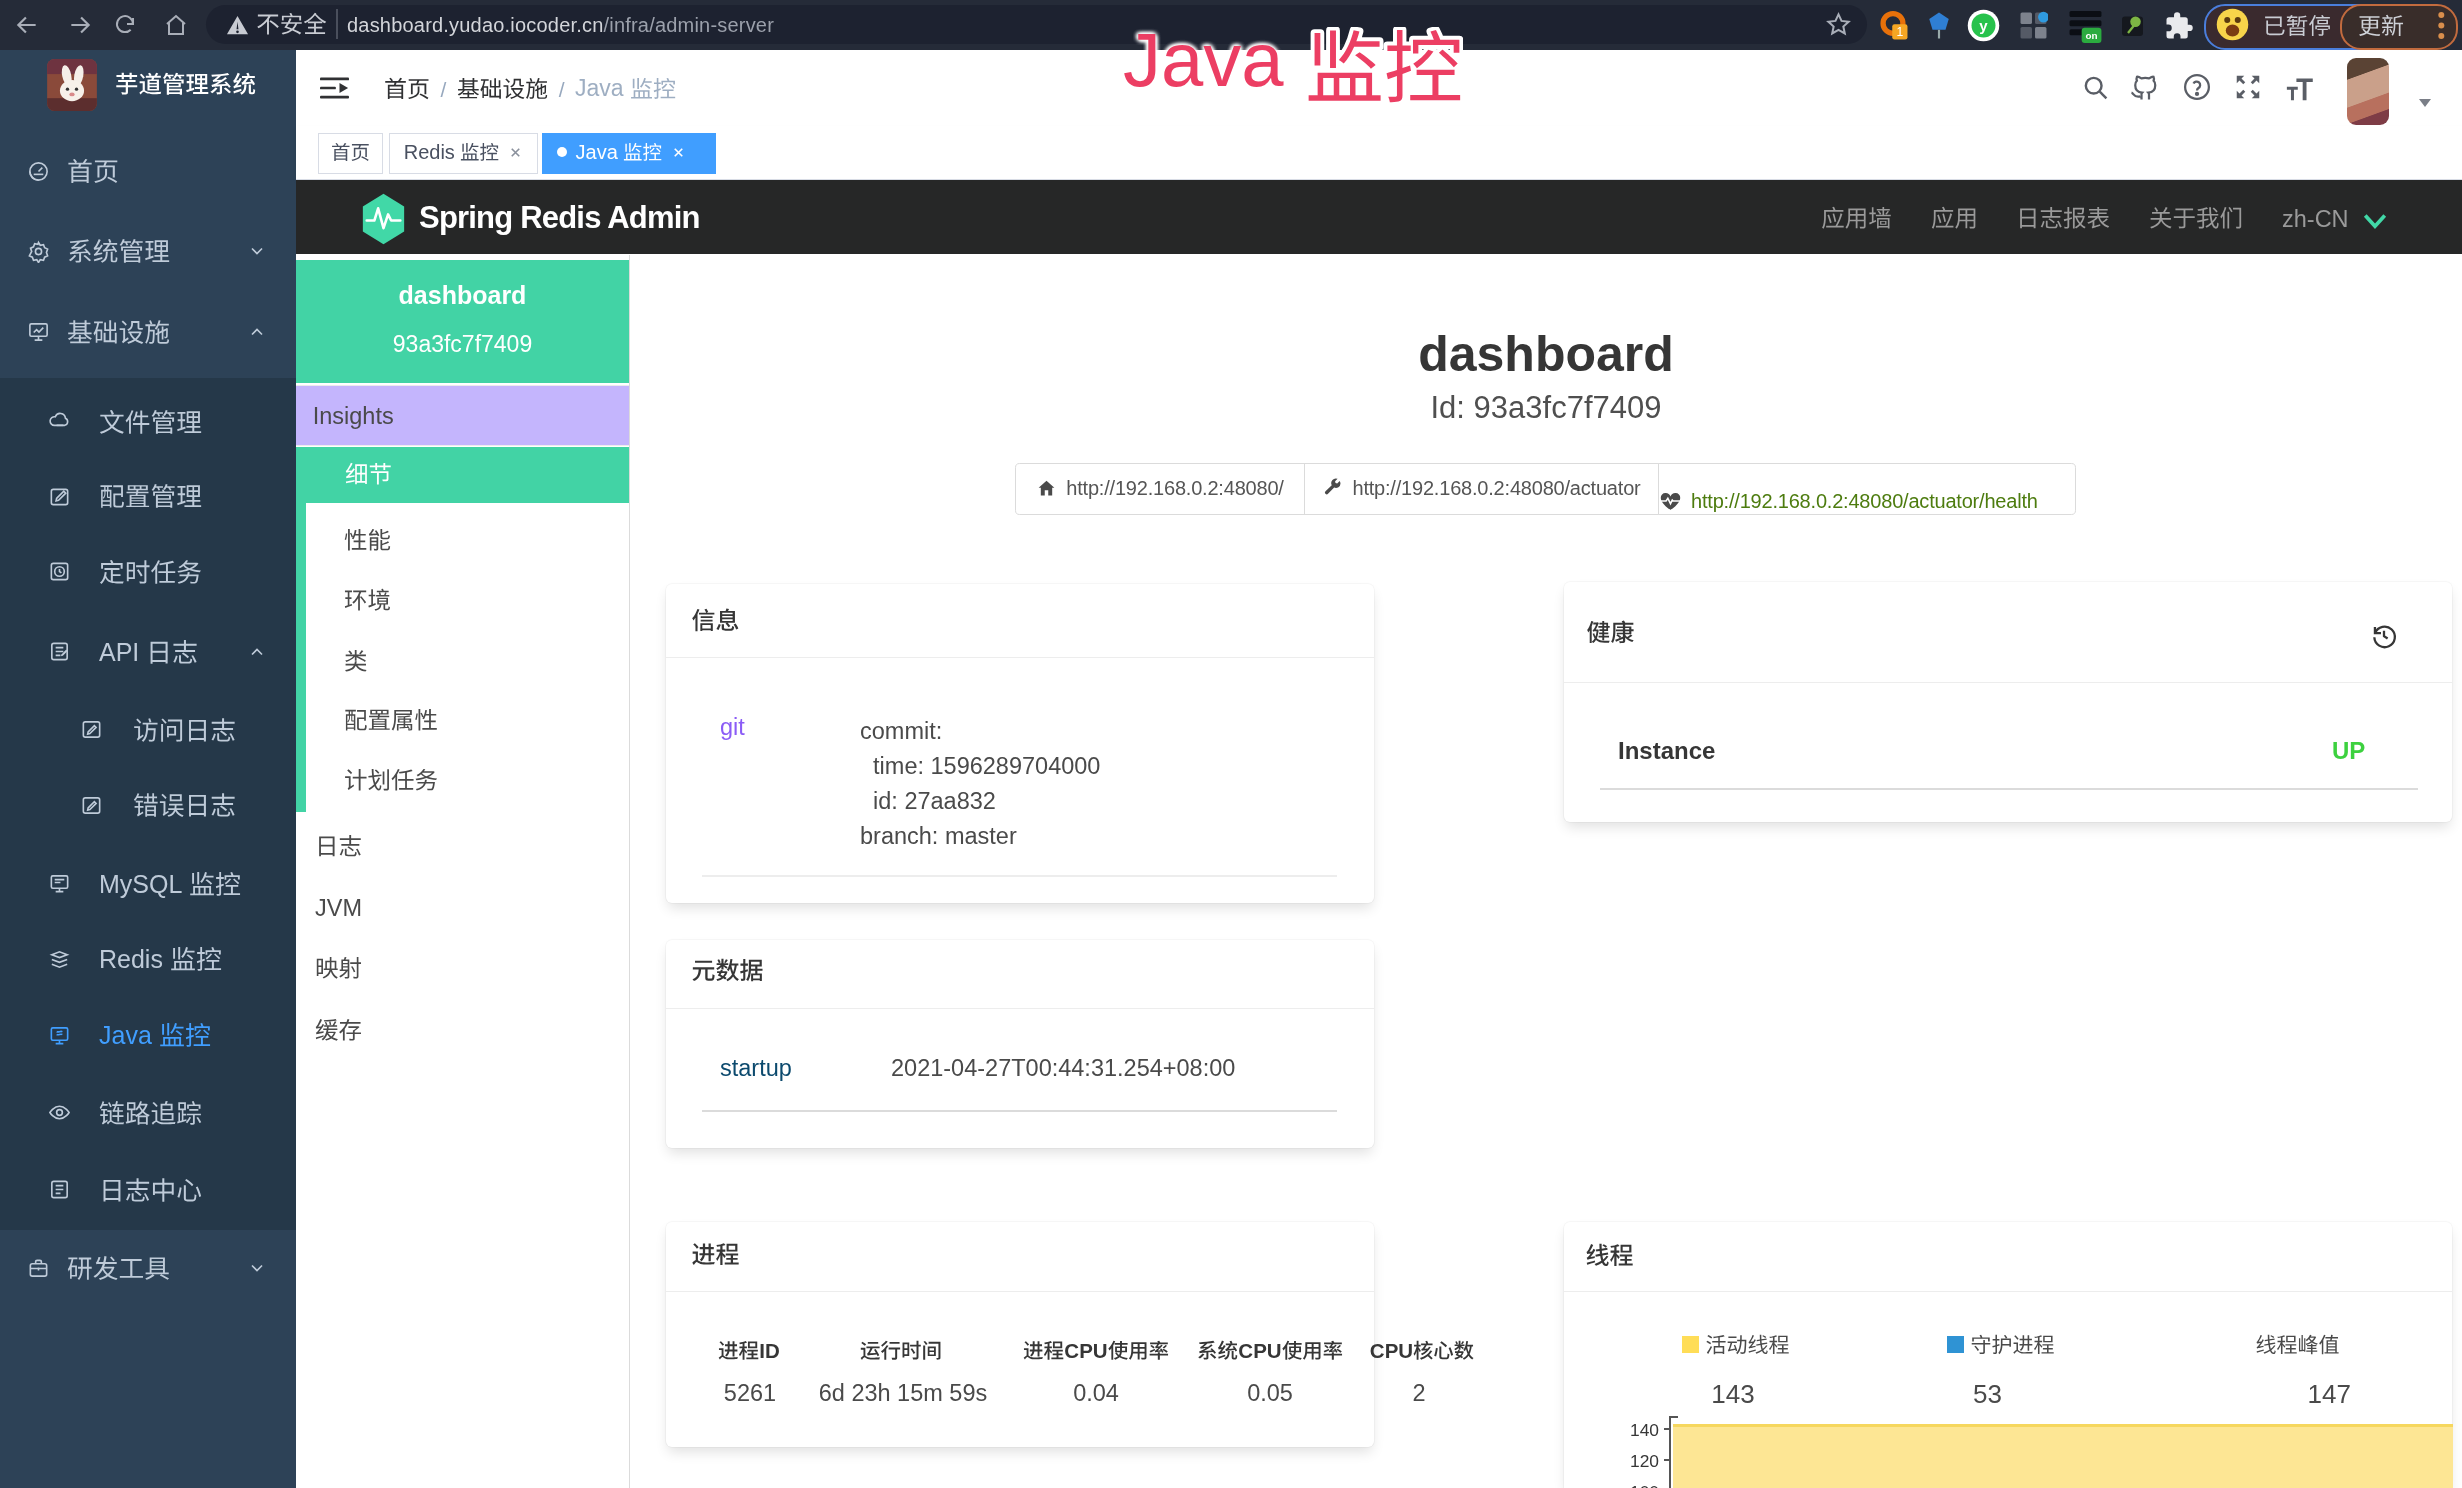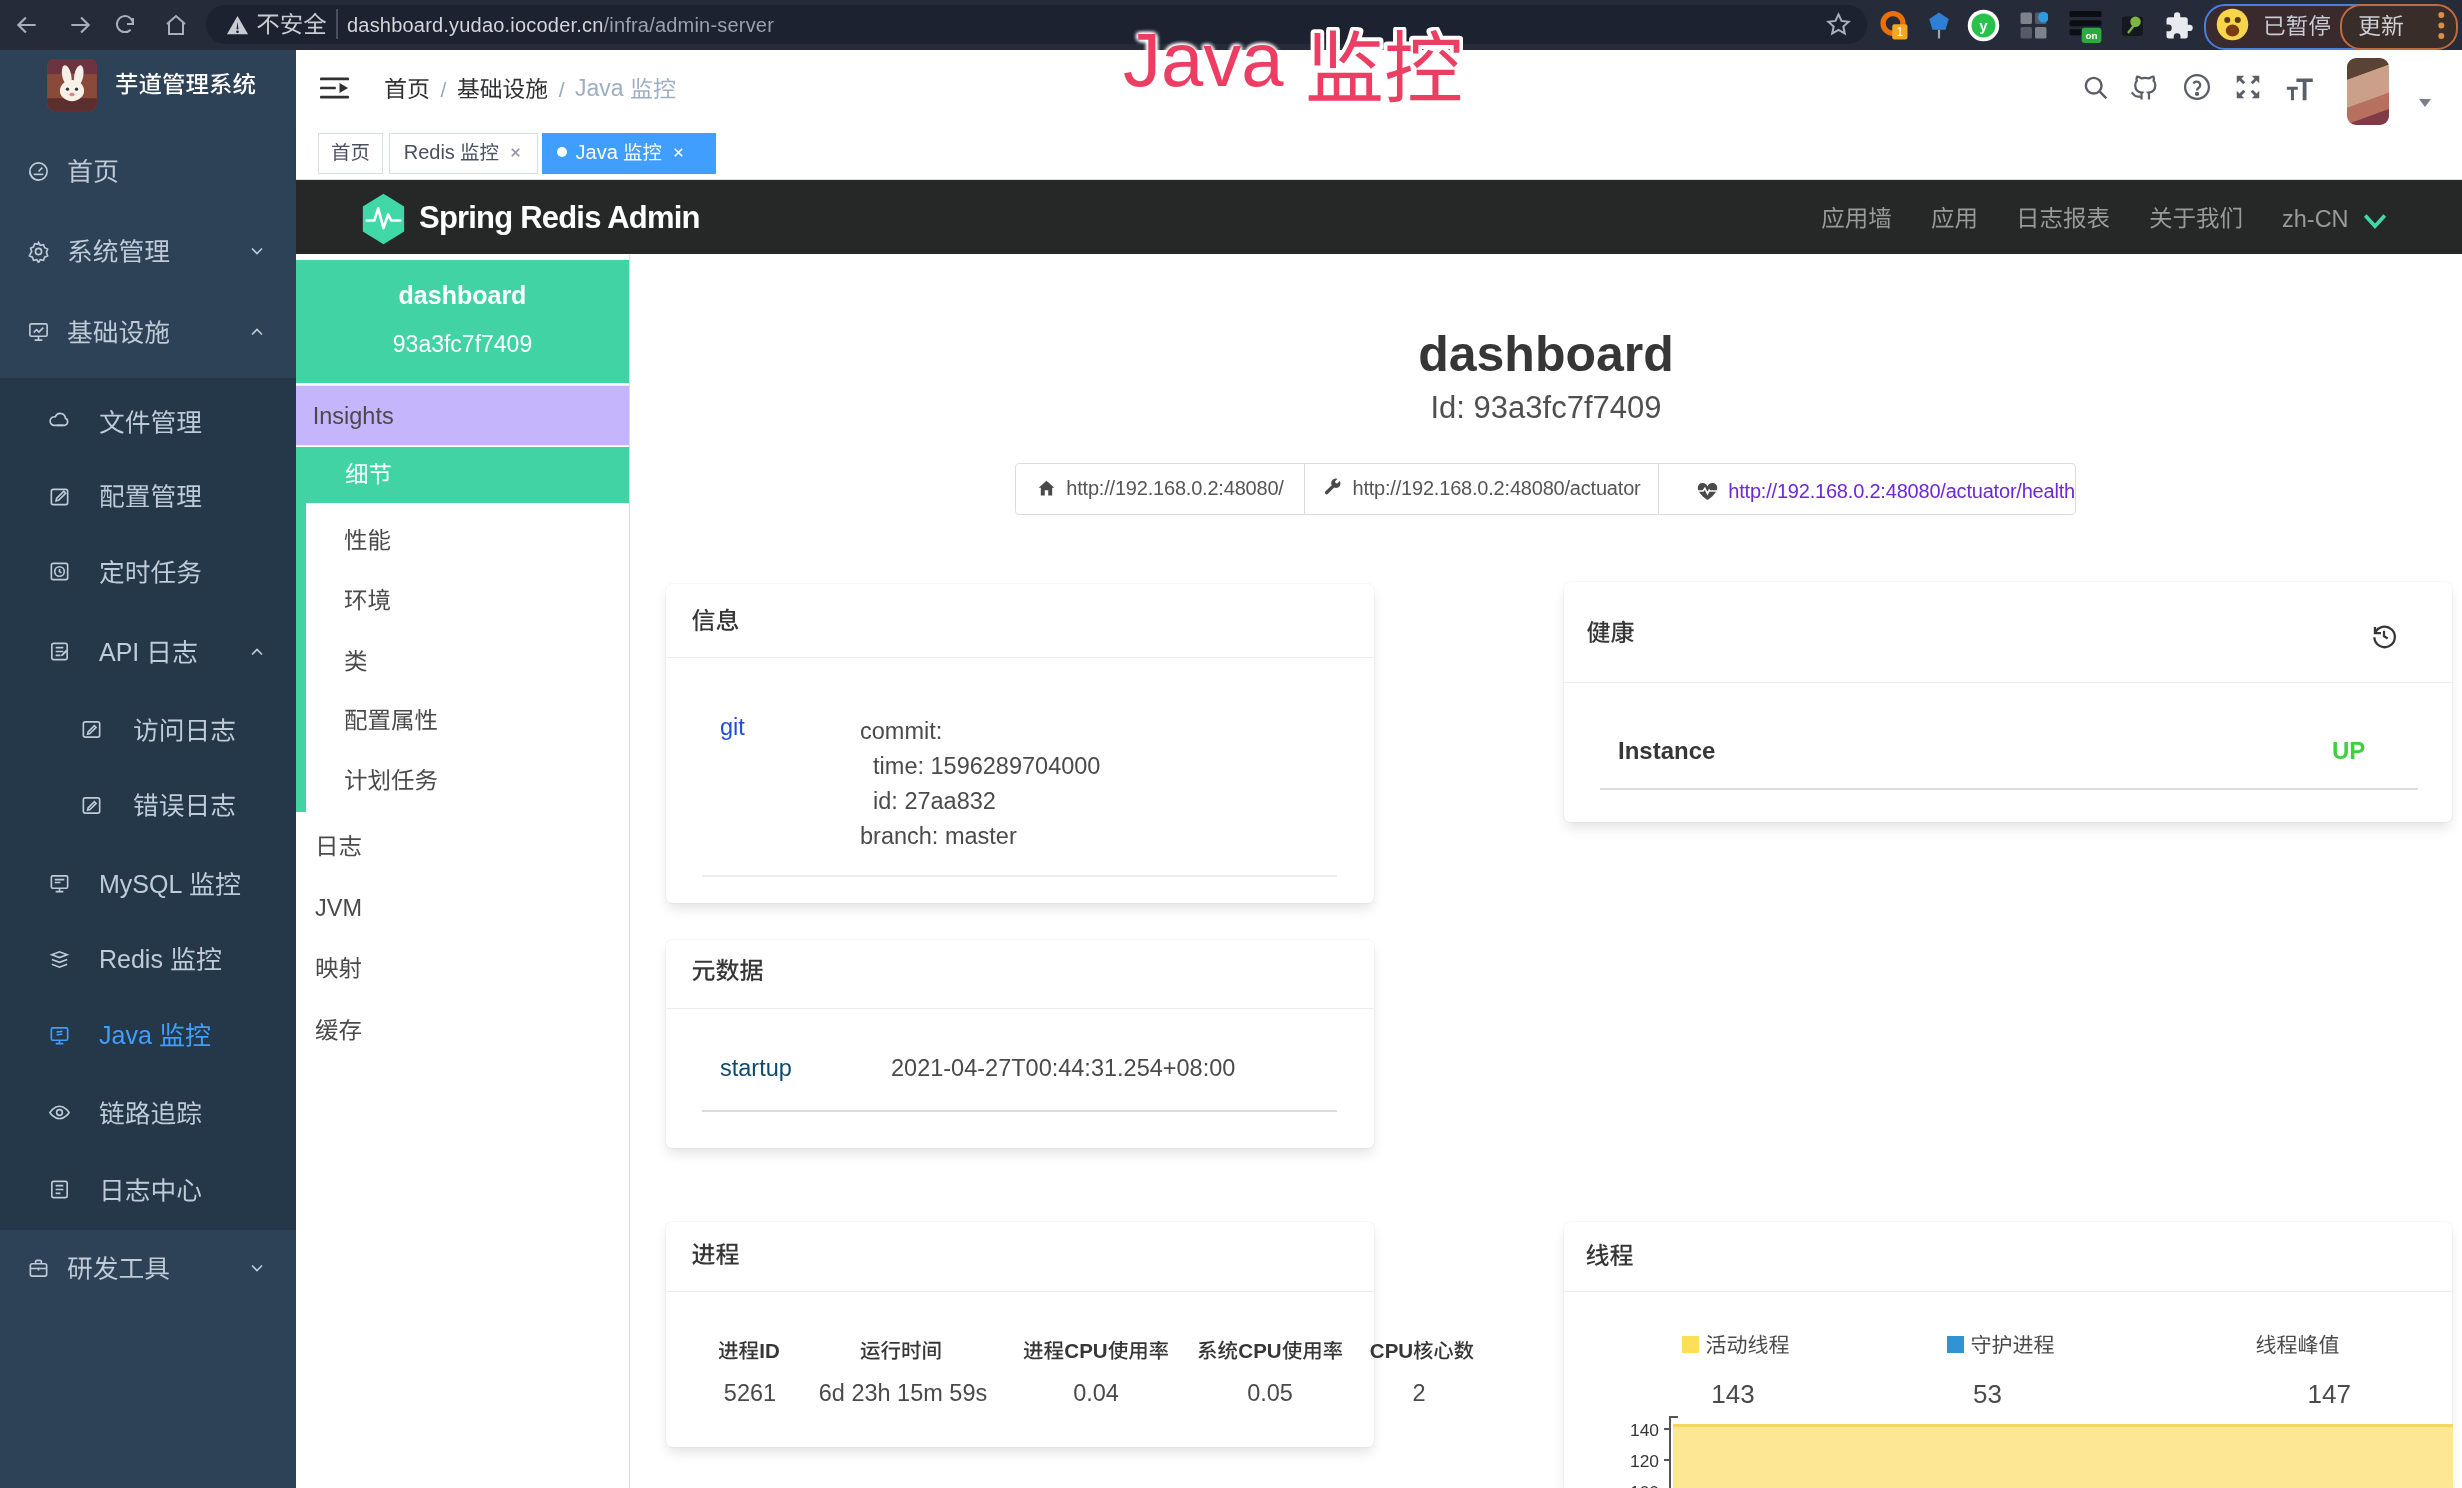--- a/index.html
+++ b/index.html
@@ -508,32 +508,32 @@
       </svg></div>
     <div style="position:absolute;left:630px;top:255px;width:1832px;height:1234px;background:#fff"></div>
     <div style="position:absolute;left:630px;top:329px;width:1832px;text-align:center;font-size:50px;font-weight:bold;color:#363636;line-height:50px">dashboard</div>
     <div style="position:absolute;left:630px;top:390px;width:1832px;text-align:center;font-size:31px;color:#4f4f4f">Id: 93a3fc7f7409</div>
     <div style="position:absolute;left:1015px;top:463px;width:290px;border-radius:4.6px 0 0 4.6px;height:52px;background:#fff;border:1.5px solid #dbdbdb;box-sizing:border-box;font-size:20px;color:#555;padding-top:13px;text-align:center;white-space:nowrap;letter-spacing:-0.2px"><svg width="21" height="21" viewBox="0 0 24 24" fill="#4a4a4a" style="vertical-align:-3.8px;margin-right:9px">
         <path d="M12 3l9 8h-2.5v9H14v-6h-4v6H5.5v-9H3z"></path>
       </svg>http://192.168.0.2:48080/</div>
     <div style="position:absolute;left:1304px;top:463px;width:356px;height:52px;background:#fff;border:1.5px solid #dbdbdb;box-sizing:border-box;font-size:20px;color:#555;padding-top:13px;text-align:center;white-space:nowrap;letter-spacing:-0.2px"><svg width="20" height="20" viewBox="0 0 24 24" fill="#4a4a4a" style="vertical-align:-3px;margin-right:9px">
         <path d="M21 6.5a5.5 5.5 0 0 1-7.6 5L6 19a2.1 2.1 0 0 1-3-3l7.5-7.4A5.5 5.5 0 0 1 17.5 1l-3 3 .5 2 2 .5 3-3c.6 1 1 1.9 1 3z"></path>
       </svg>http://192.168.0.2:48080/actuator</div>
-    <div style="position:absolute;left:1658px;top:463px;width:418px;border-radius:0 4.6px 4.6px 0;height:52px;background:#fff;border:1.5px solid #dbdbdb;box-sizing:border-box;font-size:20px;color:#6d28d9;padding-top:16px;text-align:right;white-space:nowrap;letter-spacing:-0.2px"><svg width="23" height="20" viewBox="0 0 26 22" fill="#4a4a4a" style="vertical-align:-3px;margin-right:9px">
+    <div style="position:absolute;left:1658px;top:463px;width:418px;border-radius:0 4.6px 4.6px 0;height:52px;background:#fff;border:1.5px solid #dbdbdb;box-sizing:border-box;font-size:20px;color:#4d7c0f;padding-top:26px;text-align:left;white-space:nowrap;letter-spacing:-0.2px"><svg width="23" height="20" viewBox="0 0 26 22" fill="#4a4a4a" style="vertical-align:-3px;margin-right:9px">
         <path d="M13 21S2 14 2 7.5A5.2 5.2 0 0 1 7.3 2 5.8 5.8 0 0 1 13 6a5.8 5.8 0 0 1 5.7-4A5.2 5.2 0 0 1 24 7.5C24 14 13 21 13 21z"></path>
         <path d="M2 11h6l2-3 3 6 2-4 1 1h8" stroke="#fff" stroke-width="1.8" fill="none"></path>
       </svg>http://192.168.0.2:48080/actuator/health</div>
     <div style="position:absolute;left:666px;top:584px;width:708px;height:319px;background:#fff;border-radius:6px;box-shadow:0 6.8px 13px -2.3px rgba(10,10,10,.12),0 0 0 0.8px rgba(10,10,10,.04)">
       <div style="position:absolute;left:0;top:0;width:100%;height:74px;border-bottom:1.5px solid #ededed;box-sizing:border-box">
         <div style="position:absolute;left:25px;top:24px"><svg class="k " style="width:49px;height:24px;" viewBox="0 0 2000 1000" fill="#363636">
             <use href="#b4FE1" transform="translate(0,880) scale(1,-1)"></use>
             <use href="#b606F" transform="translate(1000,880) scale(1,-1)"></use>
           </svg></div>
       </div>
-      <div style="position:absolute;left:54px;top:130px;font-size:23.5px;color:#1d4ed8">git</div>
+      <div style="position:absolute;left:54px;top:130px;font-size:23.5px;color:#8b5cf6">git</div>
       <div style="position:absolute;left:194px;top:130px;font-size:23.5px;color:#4a4a4a;line-height:35px">commit:<br>&nbsp;&nbsp;time: 1596289704000<br>&nbsp;&nbsp;id: 27aa832<br>branch: master</div>
       <div style="position:absolute;left:36px;top:291px;width:635px;height:1.5px;background:#ededed"></div>
     </div>
     <div style="position:absolute;left:1564px;top:582px;width:888px;height:240px;background:#fff;border-radius:6px;box-shadow:0 6.8px 13px -2.3px rgba(10,10,10,.12),0 0 0 0.8px rgba(10,10,10,.04)">
       <div style="position:absolute;left:0;top:0;width:100%;height:101px;border-bottom:1.5px solid #ededed;box-sizing:border-box">
         <div style="position:absolute;left:22px;top:38px"><svg class="k " style="width:49px;height:24px;" viewBox="0 0 2000 1000" fill="#363636">
             <use href="#b5065" transform="translate(0,880) scale(1,-1)"></use>
             <use href="#b5EB7" transform="translate(1000,880) scale(1,-1)"></use>
           </svg></div>
         <div style="position:absolute;left:805px;top:39px"><svg width="30" height="29" viewBox="0 0 24 24" fill="none" stroke="#363636" stroke-width="1.9">

